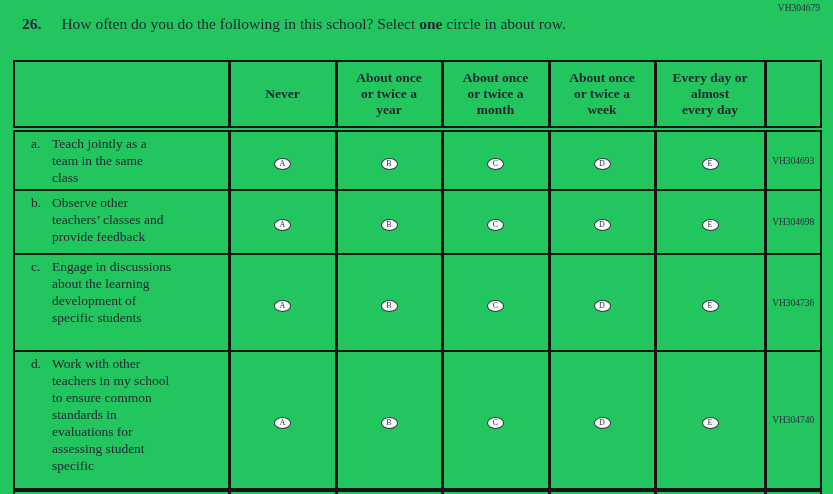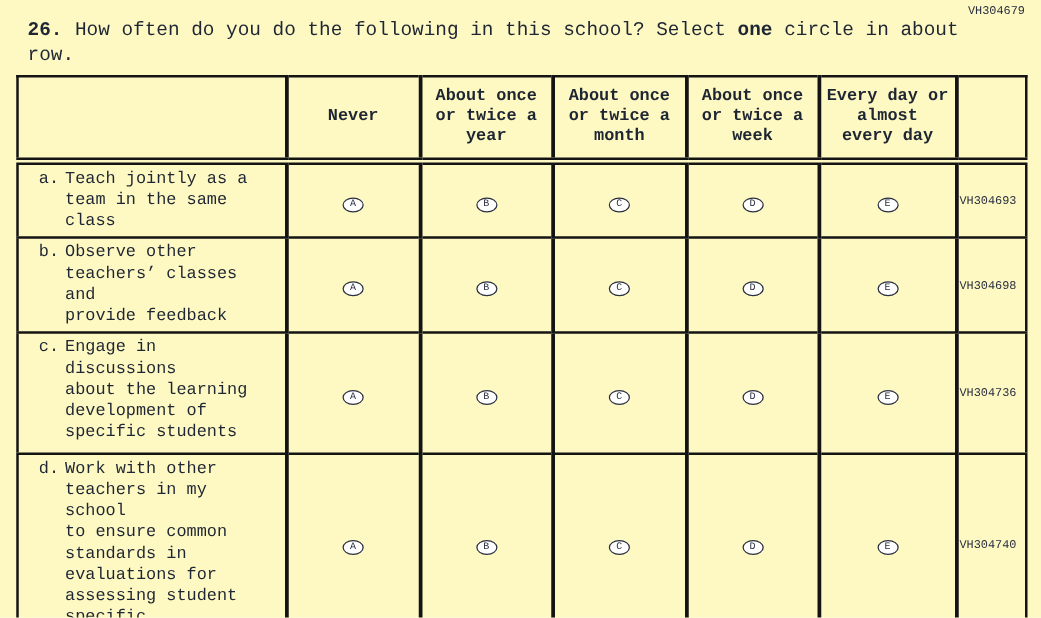--- a/index.html
+++ b/index.html
@@ -1,34 +1,34 @@
 <!DOCTYPE html>
 <html><head>
 <meta charset="utf-8">
 <style>
   * { margin:0; padding:0; box-sizing:border-box; }
   body { background:#ffffff; }
   .page {
     position:relative;
     width:833px; height:494px;
     overflow:hidden;
-    background:#fef9c3;
-    font-family:Liberation Mono, monospace;
+    background:#22c55e;
+    font-family:Liberation Serif, serif;
     color:#222836;
   }
   .form-code {
     position:absolute; top:3px; right:13px;
     font-size:9.5px; color:#2a3040;
   }
   .question-line {
     position:absolute; top:14px; left:22px; right:20px;
     font-size:15.5px; line-height:20px;
     color:#1f2633;
   }
-  .q-num { font-weight:bold; margin-right:10px; }
+  .q-num { font-weight:bold; margin-right:20px; }
   .q-text b { font-weight:bold; }
 
   table.survey {
     position:absolute; top:60px; left:13px;
     width:807px;
     border-collapse:collapse;
     table-layout:fixed;
     border:2.5px solid #141414;
     border-bottom:none;
     color:#1f2633;
@@ -77,20 +77,21 @@
     border-radius:50%;
     align-items:center;
     justify-content:center;
     font-size:8px;
     line-height:8px;
     color:#2a3040;
     cursor:pointer;
     background:#fff;
   }
   .code-cell {
+    text-align:center;
     vertical-align:middle;
     font-size:9.5px;
     color:#2a3040;
     padding:0 1px;
   }
   tr.row-a { height:58px; }
   tr.row-b { height:64px;padding-left:28px; }
   tr.row-c { height:97px; }
   tr.row-d { height:139px; }
 </style>

